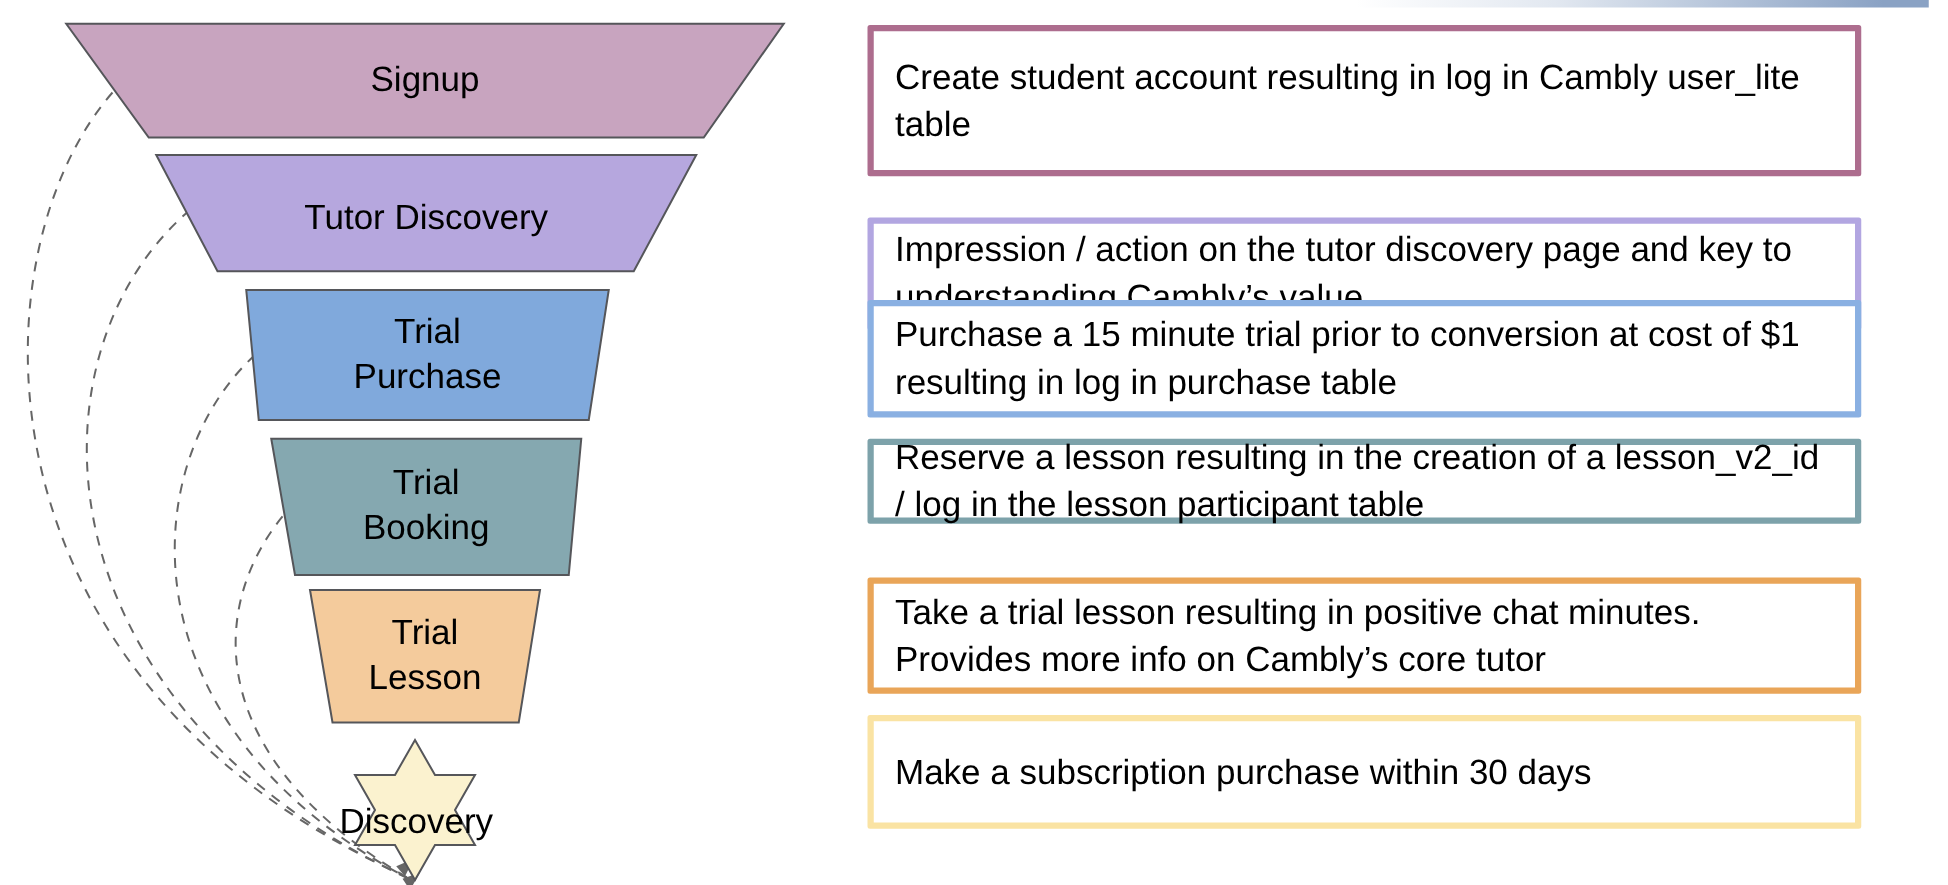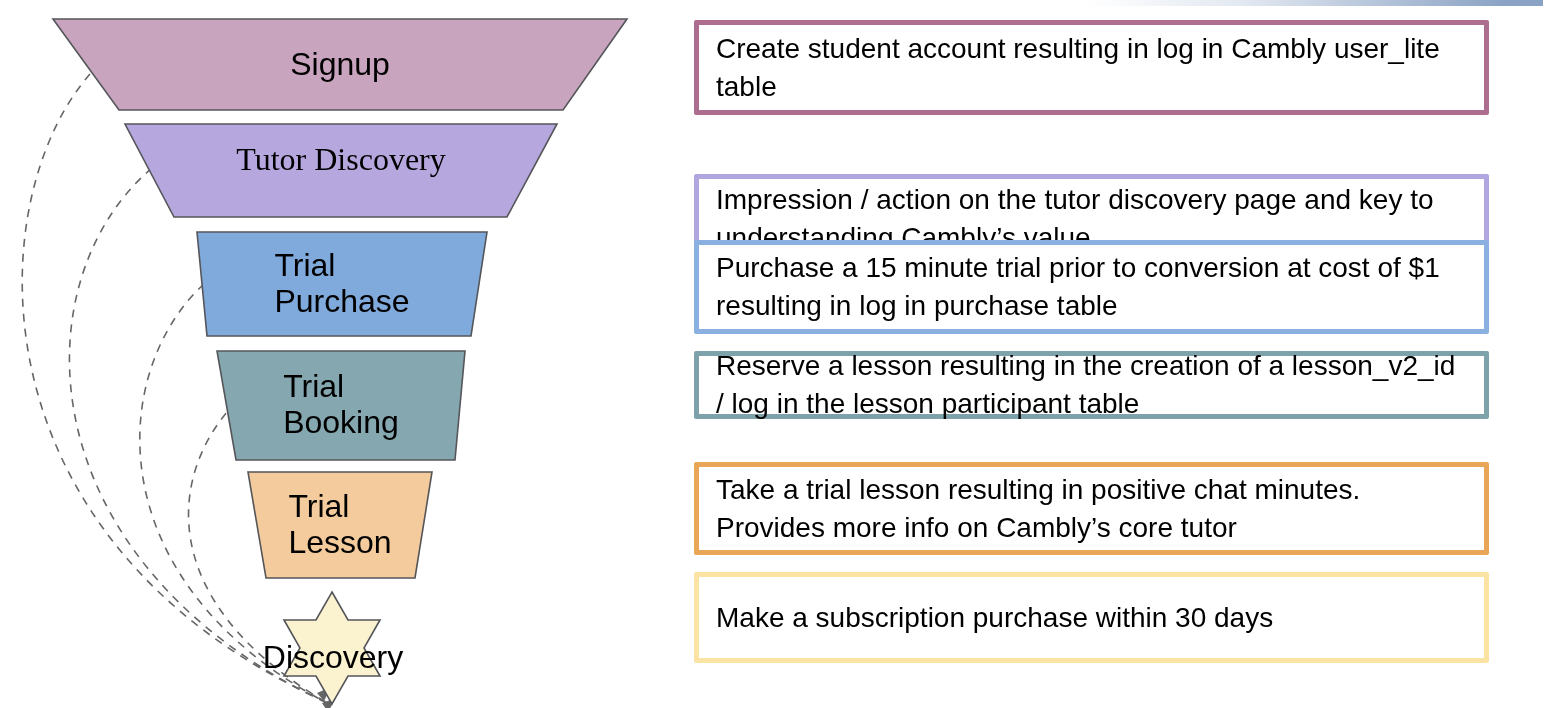--- a/index.html
+++ b/index.html
@@ -8,22 +8,23 @@
     width:1558px;height:708px;
     overflow:hidden;
     background:#ffffff;
     font-family:"Liberation Sans", sans-serif;
     color:#000;
   }
   #funnel-svg{position:absolute;left:0;top:0;}
   .stage-label{
     position:absolute;
     transform:translate(-50%,-50%);
-    font-size:32px;
+    font-size:28px;
     line-height:36px;
+    text-align:center;
     white-space:pre-line;
     color:#000;
   }
   .desc-box{
     position:absolute;
     left:694px;
     width:795px;
     box-sizing:border-box;
     border:5px solid #999;
     border-radius:2px;
@@ -68,30 +69,30 @@
       <polygon points="53,19 627,19 563,110 119,110" stroke="#55565a" fill="#c8a4bf"></polygon>
       <polygon points="125,124 557,124 507,217 174,217" stroke="#55565a" fill="#b6a7de"></polygon>
       <polygon points="197,232 487,232 471,336 207,336" stroke="#55565a" fill="#80a9dc"></polygon>
       <polygon points="217,351 465,351 455,460 236,460" stroke="#55565a" fill="#85a8b0"></polygon>
       <polygon points="248,472 432,472 415,578 266,578" stroke="#55565a" fill="#f4cb9c"></polygon>
       <polygon points="332,592 348,620 380,620 364,648 380,676 348,676 332,704 316,676 284,676 300,648 284,620 316,620" stroke="#55565a" fill="#fbf2cf"></polygon>
     </g>
   </svg>
 
   <div class="stage-label" style="left:340px;top:64px;">Signup</div>
-  <div class="stage-label" style="left:341px;top:159px;font-family:Liberation Serif, serif;">Tutor Discovery</div>
+  <div class="stage-label" style="left:341px;top:174px;">Tutor Discovery</div>
   <div class="stage-label" style="left:342px;top:283px;">Trial
 Purchase</div>
   <div class="stage-label" style="left:341px;top:404px;">Trial
 Booking</div>
   <div class="stage-label" style="left:340px;top:524px;">Trial
 Lesson</div>
   <div class="stage-label" style="left:333px;top:657px;">Discovery</div>
 
-  <div class="desc-box" style="top: 20px; height: 95px; border-color: rgb(173, 109, 142);">
+  <div class="desc-box" style="top: 20px; height: 121px; border-color: rgb(173, 109, 142);">
     <div class="desc-text">Create student account resulting in log in Cambly user_lite table</div>
   </div>
   <div class="desc-box" style="top: 130px; height: 90px; border-color: rgb(178, 166, 225); margin-top: 44px;">
     <div class="desc-text">Impression / action on the tutor discovery page and key to understanding Cambly’s value.</div>
   </div>
   <div class="desc-box" style="top: 240px; height: 94px; border-color: rgb(138, 176, 226);">
     <div class="desc-text">Purchase a 15 minute trial prior to conversion at cost of $1 resulting in log in purchase table</div>
   </div>
   <div class="desc-box" style="top: 351px; height: 68px; border-color: rgb(125, 162, 170);">
     <div class="desc-text">Reserve a lesson resulting in the creation of a lesson_v2_id / log in the lesson participant table</div>

